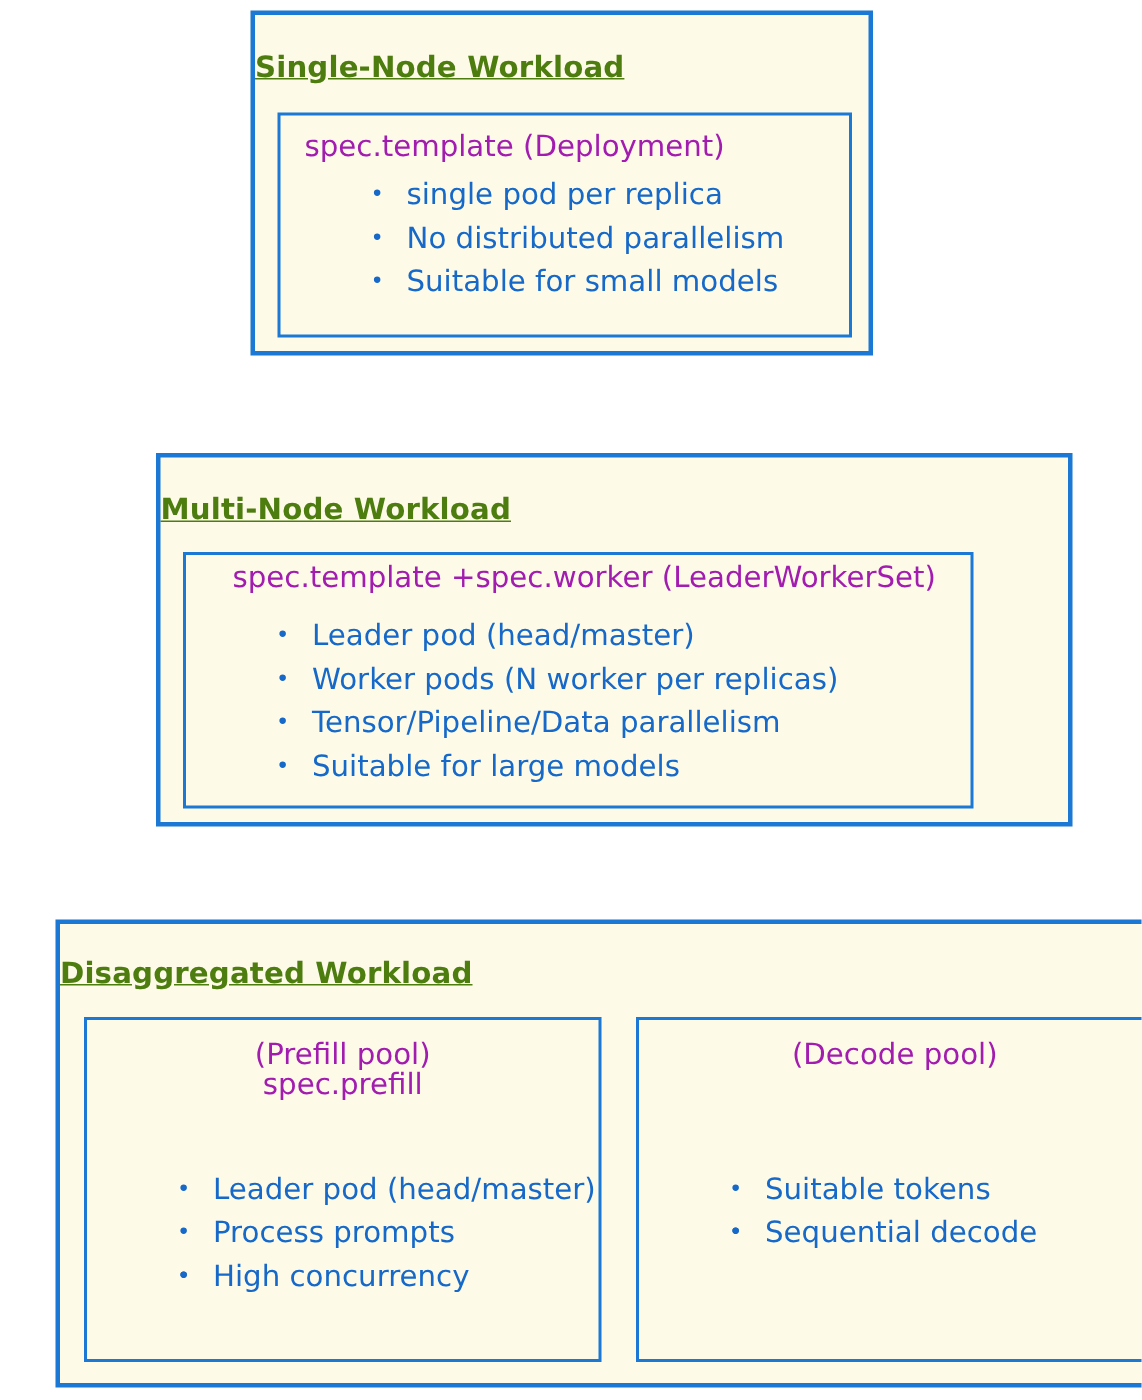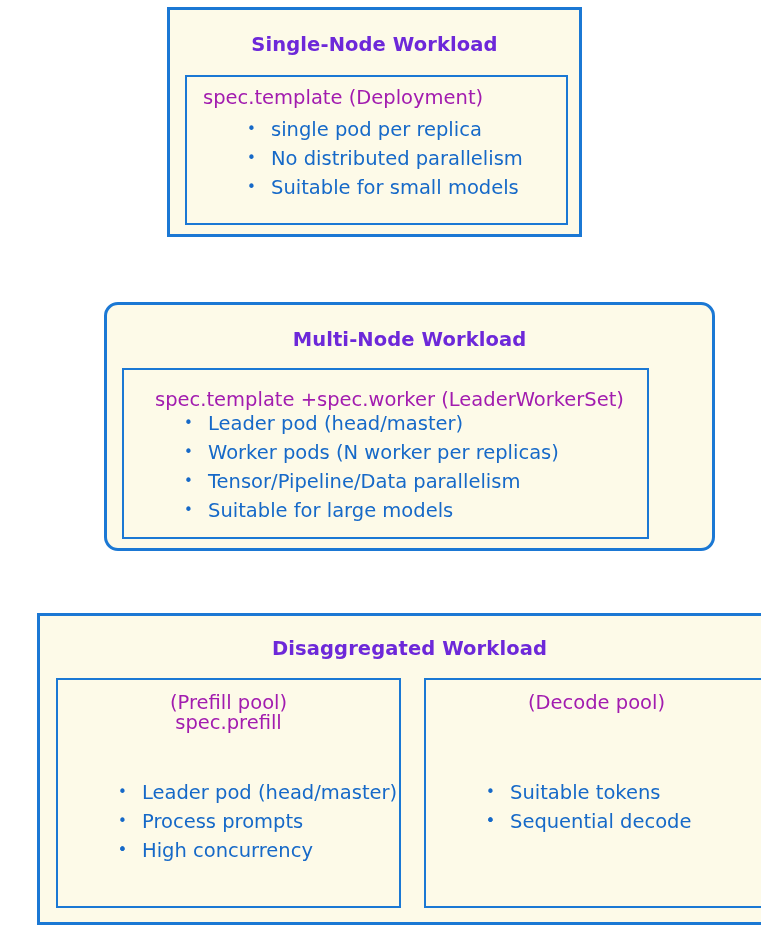--- a/index.html
+++ b/index.html
@@ -23,27 +23,27 @@
 
   
   .card {
     position: absolute;
     background: #fdfae8;
     border: 3px solid #1b78d4;
     box-sizing: border-box;
   }
 
   .card-title {
-    color: #6d28d9;
+    color: #4d7c0f;
     font-weight: bold;
     font-size: 19.5px;
-    text-align: center;
     letter-spacing: 0.1px;
     line-height: 1;
     white-space: nowrap;
+    text-decoration: underline;
   }
 
   
   .panel {
     position: absolute;
     background: #fdfae8;
     border: 2px solid #1b78d4;
     box-sizing: border-box;
   }
 
@@ -87,24 +87,24 @@
   }
 
   
   #card-single { left: 167px; top: 7px; width: 415px; height: 230px; }
   #card-single .card-title { position: absolute; left: 0; right: 0; top: 25px; }
   #panel-single { left: 15px; top: 65px; width: 383px; height: 150px; }
   #panel-single .panel-heading { position: absolute; left: 16px; top: 11px; }
   #panel-single .bullet-list { position: absolute; left: 60px; top: 38px; }
 
   
-  #card-multi { left: 104px; top: 302px; width: 611px; height: 249px; border-radius: 14px; }
+  #card-multi { left: 104px; top: 302px; width: 611px; height: 249px; }
   #card-multi .card-title { position: absolute; left: 0; right: 0; top: 25px; }
   #panel-multi { left: 15px; top: 63px; width: 527px; height: 171px; }
-  #panel-multi .panel-heading { position: absolute; left: 31px; top: 20px; }
+  #panel-multi .panel-heading { position: absolute; left: 31px; top: 5px; }
   #panel-multi .bullet-list { position: absolute; left: 60px; top: 39px; }
 
   
   #card-disagg { left: 8px; top: 613px; width: 745px; height: 312px; margin-left: 29px; }
   #card-disagg .card-title { position: absolute; left: 0; right: 0; top: 23px; }
 
   #panel-prefill { left: 16px; top: 62px; width: 345px; height: 230px; }
   #panel-prefill .panel-heading { position: absolute; left: 0; right: 0; top: 13px; }
   #panel-prefill .bullet-list { position: absolute; left: 60px; top: 98px; }
 

